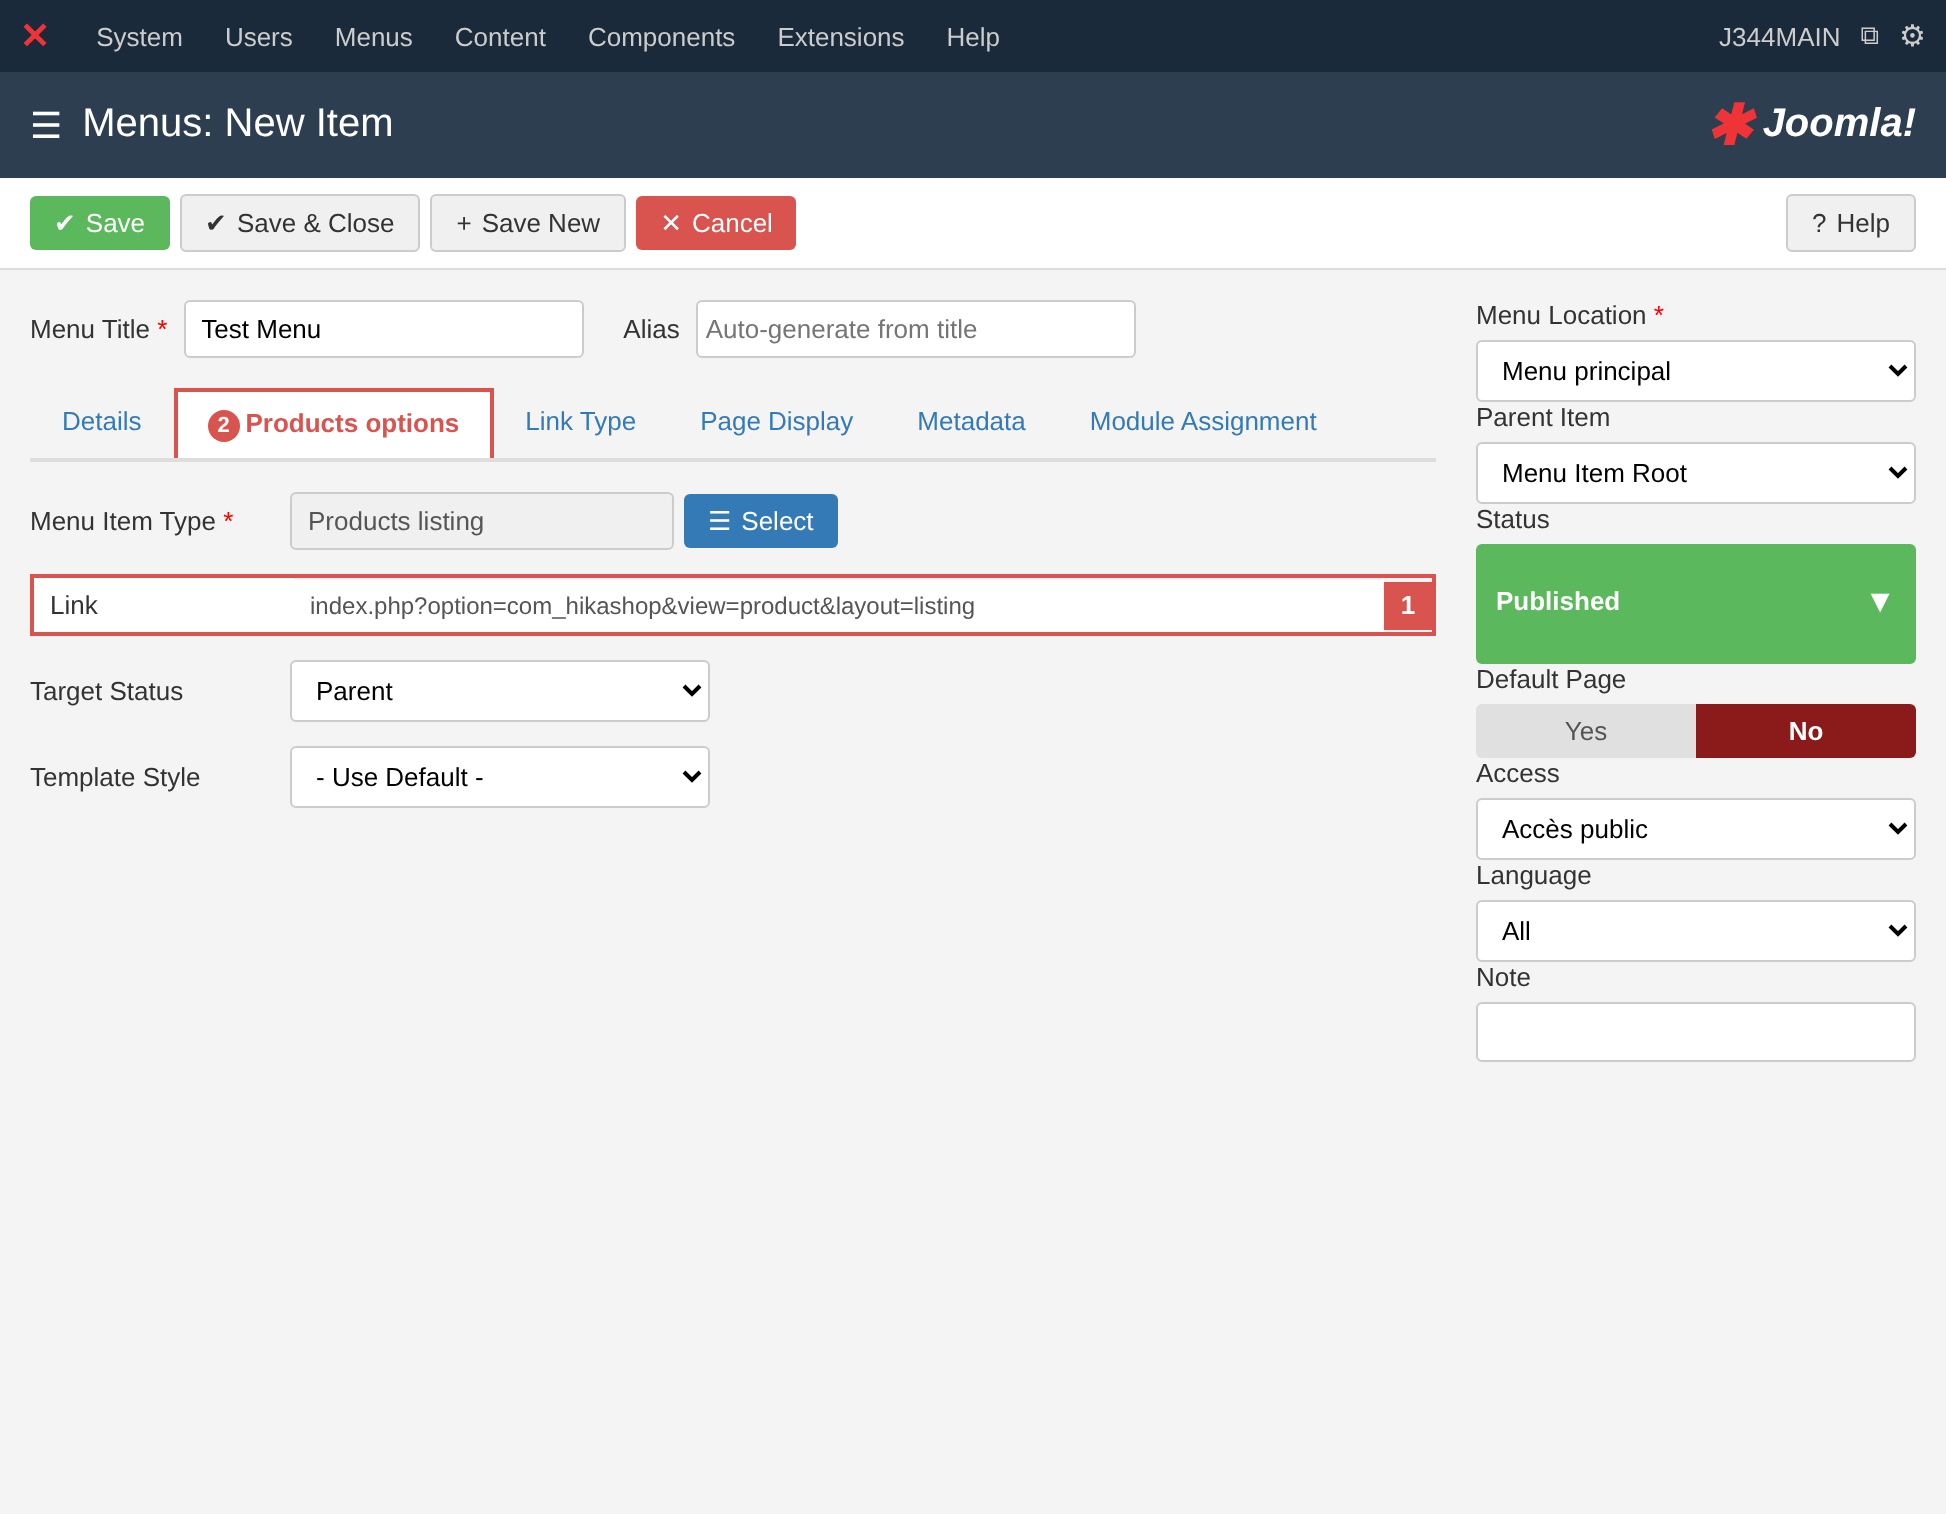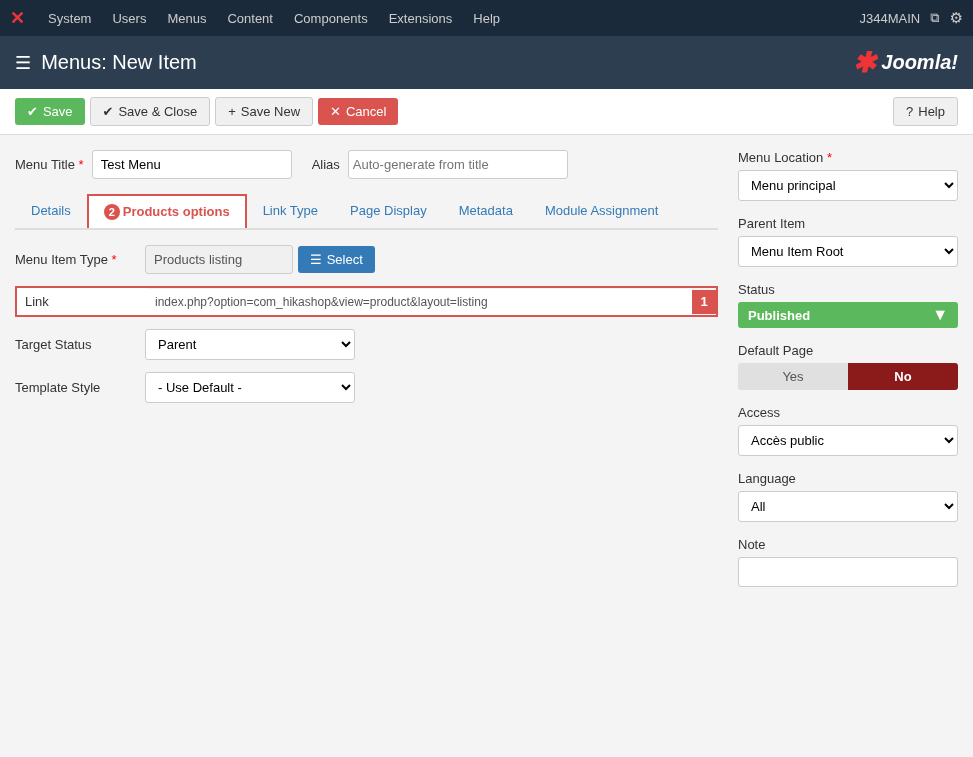--- a/index.html
+++ b/index.html
@@ -70,43 +70,43 @@
 
     
     .tabs { display: flex; border-bottom: 2px solid #ddd; margin-bottom: 15px; }
     .tab { padding: 8px 15px; cursor: pointer; color: #337ab7; border: 1px solid transparent; font-size: 13px; }
     .tab.active { border: 2px solid #d9534f; border-bottom: none; color: #d9534f; font-weight: bold; background: #fff; }
 
     
     .menu-item-type-row { display: flex; align-items: center; margin-bottom: 12px; }
     .field-label { width: 130px; color: #333; }
     .field-label .req { color: red; }
-    .menu-type-input { padding: 6px 8px; border: 1px solid #ccc; border-radius: 3px; width: 148px; background: #f0f0f0; color: #555; }
+    .menu-type-input { padding: 6px 8px; border: 1px solid #ccc; border-radius: 3px; width: 192px; background: #f0f0f0; color: #555; }
     .btn-select { background: #337ab7; color: #fff; padding: 6px 12px; border: none; border-radius: 3px; cursor: pointer; display: flex; align-items: center; gap: 5px; margin-left: 5px; }
 
     
     .link-row { display: flex; align-items: center; margin-bottom: 12px; border: 2px solid #d9534f; justify-content: flex-end; }
     .link-label { width: 130px; padding: 6px 8px; color: #333; background: #fff; }
     .link-value { flex: 1; padding: 6px 8px; background: #fff; color: #555; font-size: 12px; border: none; outline: none; }
     .link-badge { background: #d9534f; color: #fff; width: 24px; height: 24px; display: flex; align-items: center; justify-content: center; font-weight: bold; font-size: 13px; }
 
     
     .field-row { display: flex; align-items: center; margin-bottom: 12px; }
     .field-row .field-label { width: 130px; color: #333; }
     .select-control { padding: 6px 8px; border: 1px solid #ccc; border-radius: 3px; width: 210px; background: #fff; appearance: auto; }
 
     
-    .side-field { margin-bottom: 15px; }
+    .side-field { }
     .side-field label { display: block; color: #333; margin-bottom: 5px; font-weight: normal; }
     .side-field label .req { color: red; }
     .side-select { width: 100%; padding: 6px 8px; border: 1px solid #ccc; border-radius: 3px; background: #fff; }
     .side-text { color: #555; font-size: 12px; }
 
     
-    .status-bar { display: flex; align-items: center; background: #5cb85c; color: #fff; border-radius: 3px; padding: 4px 10px; justify-content: space-between; }
+    .status-bar { display: flex; background: #5cb85c; color: #fff; border-radius: 3px; padding: 21px 10px; justify-content: space-between; }
     .status-bar .status-text { font-weight: bold; }
     .status-bar .status-arrow { font-size: 16px; cursor: pointer; }
 
     
     .yes-no-bar { display: flex; border-radius: 3px; overflow: hidden; }
     .yes-btn { flex: 1; padding: 6px; text-align: center; background: #e0e0e0; color: #555; cursor: pointer; border: none; }
     .no-btn { flex: 1; padding: 6px; text-align: center; background: #8b1a1a; color: #fff; cursor: pointer; border: none; font-weight: bold; }
 
     .ordering-text { color: #555; font-size: 12px; }
     .note-input { width: 100%; padding: 6px 8px; border: 1px solid #ccc; border-radius: 3px; height: 30px; }

